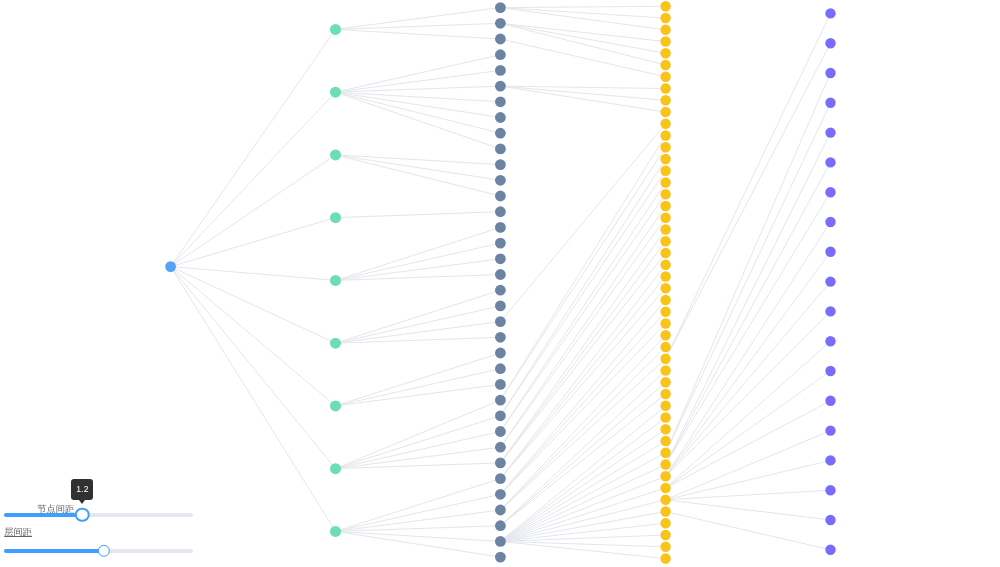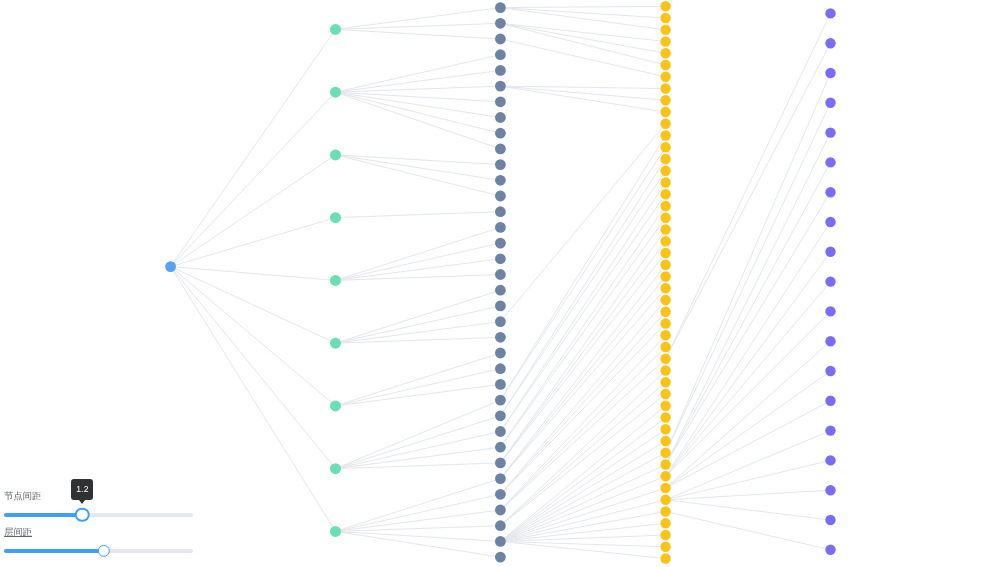--- a/index.html
+++ b/index.html
@@ -285,21 +285,21 @@
         <circle cx="830.5" cy="460.4" r="5.2" fill="#7A6CFB"></circle>
         <circle cx="830.5" cy="490.2" r="5.2" fill="#7A6CFB"></circle>
         <circle cx="830.5" cy="520" r="5.2" fill="#7A6CFB"></circle>
         <circle cx="830.5" cy="549.8" r="5.2" fill="#7A6CFB"></circle>
       </g>
   </svg>
 
   <div id="controls">
 
     <div class="slider-row" style="top:0px;">
-      <div class="slider-label" style="top:12px;">节点间距</div>
+      <div class="slider-label" style="top:25px;margin-left:33px;">节点间距</div>
       <div class="slider-tooltip" id="tooltip-0" style="top: -1.4px; left: 82.435px;">
         <span>1.2</span>
         <span class="slider-tooltip-arrow"></span>
       </div>
       <div class="slider-runway" id="runway-0" style="top:32.7px;">
         <div class="slider-bar" id="bar-0" style="width: 78.435px;"></div>
         <div class="slider-thumb active" id="thumb-0" style="left: 78.435px;"></div>
       </div>
     </div>
 

